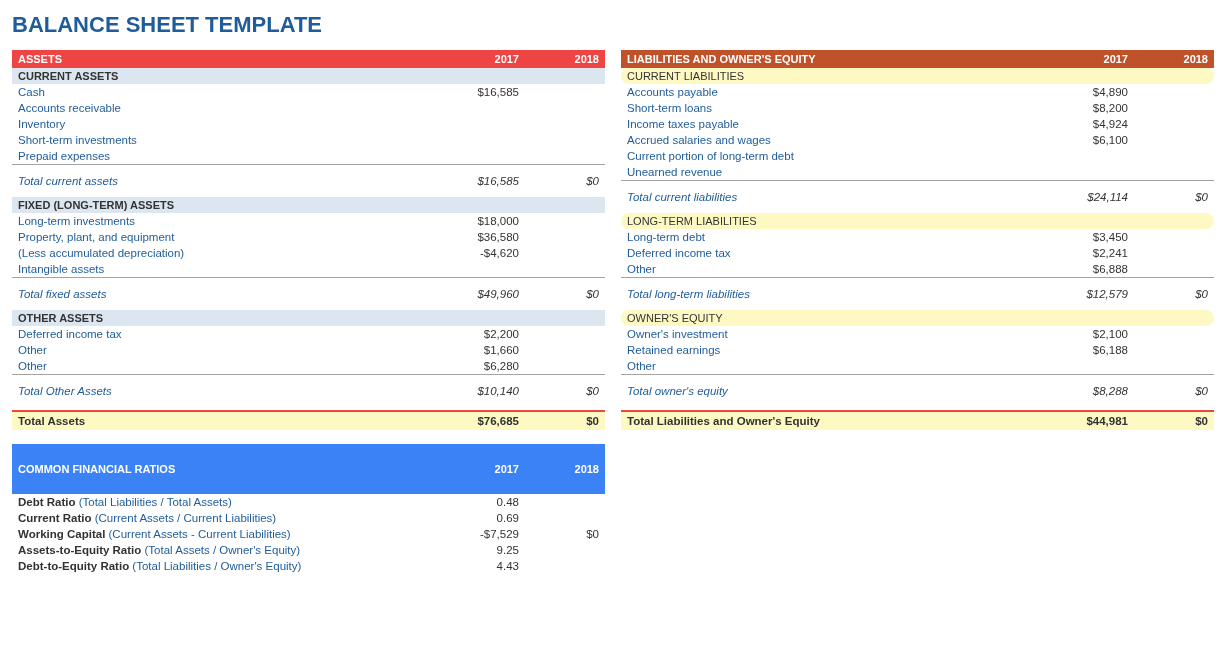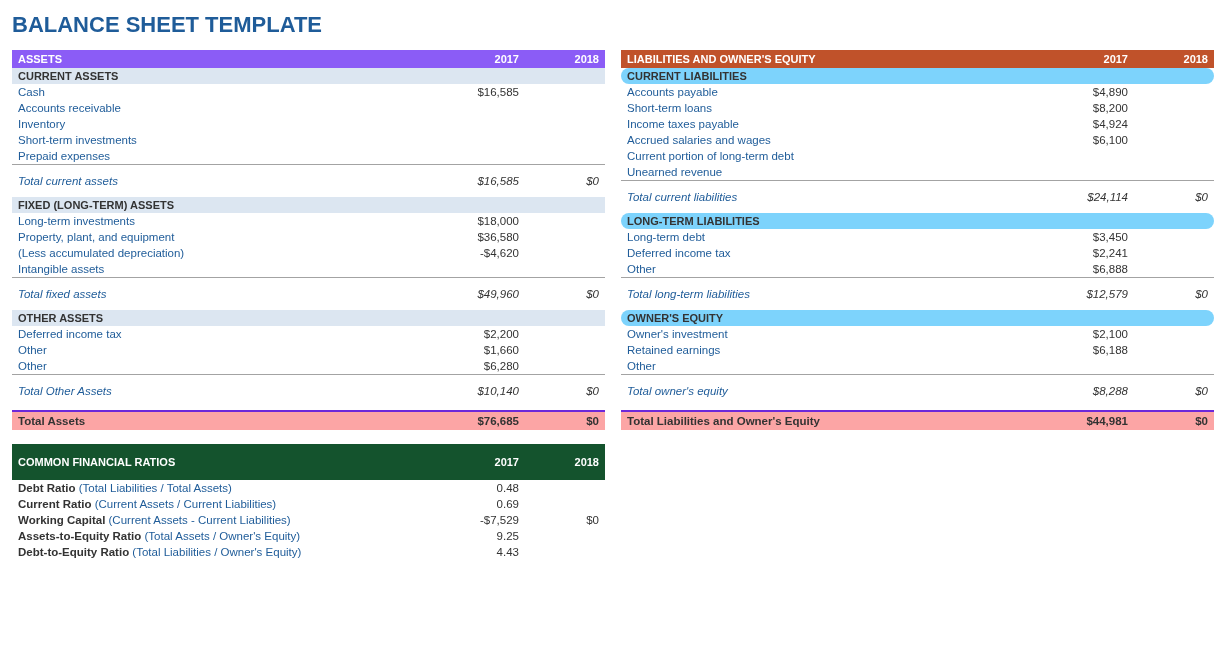--- a/index.html
+++ b/index.html
@@ -23,38 +23,38 @@
     }
     .left-panel, .right-panel {
       flex: 1;
     }
     table {
       width: 100%;
       border-collapse: collapse;
       font-size: 11.5px;
     }
     .section-header td {
-      background: #8b5cf6;
+      background: #ef4444;
       color: #fff;
       font-weight: bold;
       padding: 3px 6px;
       font-size: 11px;
     }
     .section-header.orange td {
       background: #c0522a;
     }
     .subsection-header td {
       background: #dce6f1;
       font-weight: bold;
       padding: 2px 6px;
       font-size: 11px;
     }
     .subsection-header.orange td {
-      background: #7dd3fc;
-      font-weight: bold;
+      background: #fef9c3;
+      font-weight: normal;
       border-radius: 8px;
     }
     .data-row td {
       padding: 2px 6px;
       border-bottom: none;
       color: #1f5c99;
     }
     .data-row td.label {
       color: #1f5c99;
     }
@@ -69,44 +69,44 @@
       border-top: 1px solid #a3a3a3;
     }
     .total-row td.value {
       text-align: right;
       color: #333;
       font-weight: normal;
     }
     .grand-total-row td {
       padding: 3px 6px;
       font-weight: bold;
-      border-top: 2px solid #6d28d9;
-      color: #333;
-      background: #fca5a5;
+      border-top: 2px solid #ef4444;
+      color: #333;
+      background: #fef9c3;
       margin-left: 24px;
     }
     .grand-total-row td.value {
       text-align: right;
     }
     .col-year {
       width: 80px;
       text-align: right;
     }
     .spacer-row td {
       height: 4px;
     }
     
     .ratios-section {
       margin-top: 14px;
     }
     .ratio-header td {
-      background: #14532d;
+      background: #3b82f6;
       color: #fff;
       font-weight: bold;
-      padding: 12px 6px;
+      padding: 19px 6px;
       font-size: 11px;
     }
     .ratio-row td {
       padding: 2px 6px;
       color: #333;
       margin-top: 32px;
     }
     .ratio-row td .bold {
       font-weight: bold;
     }

